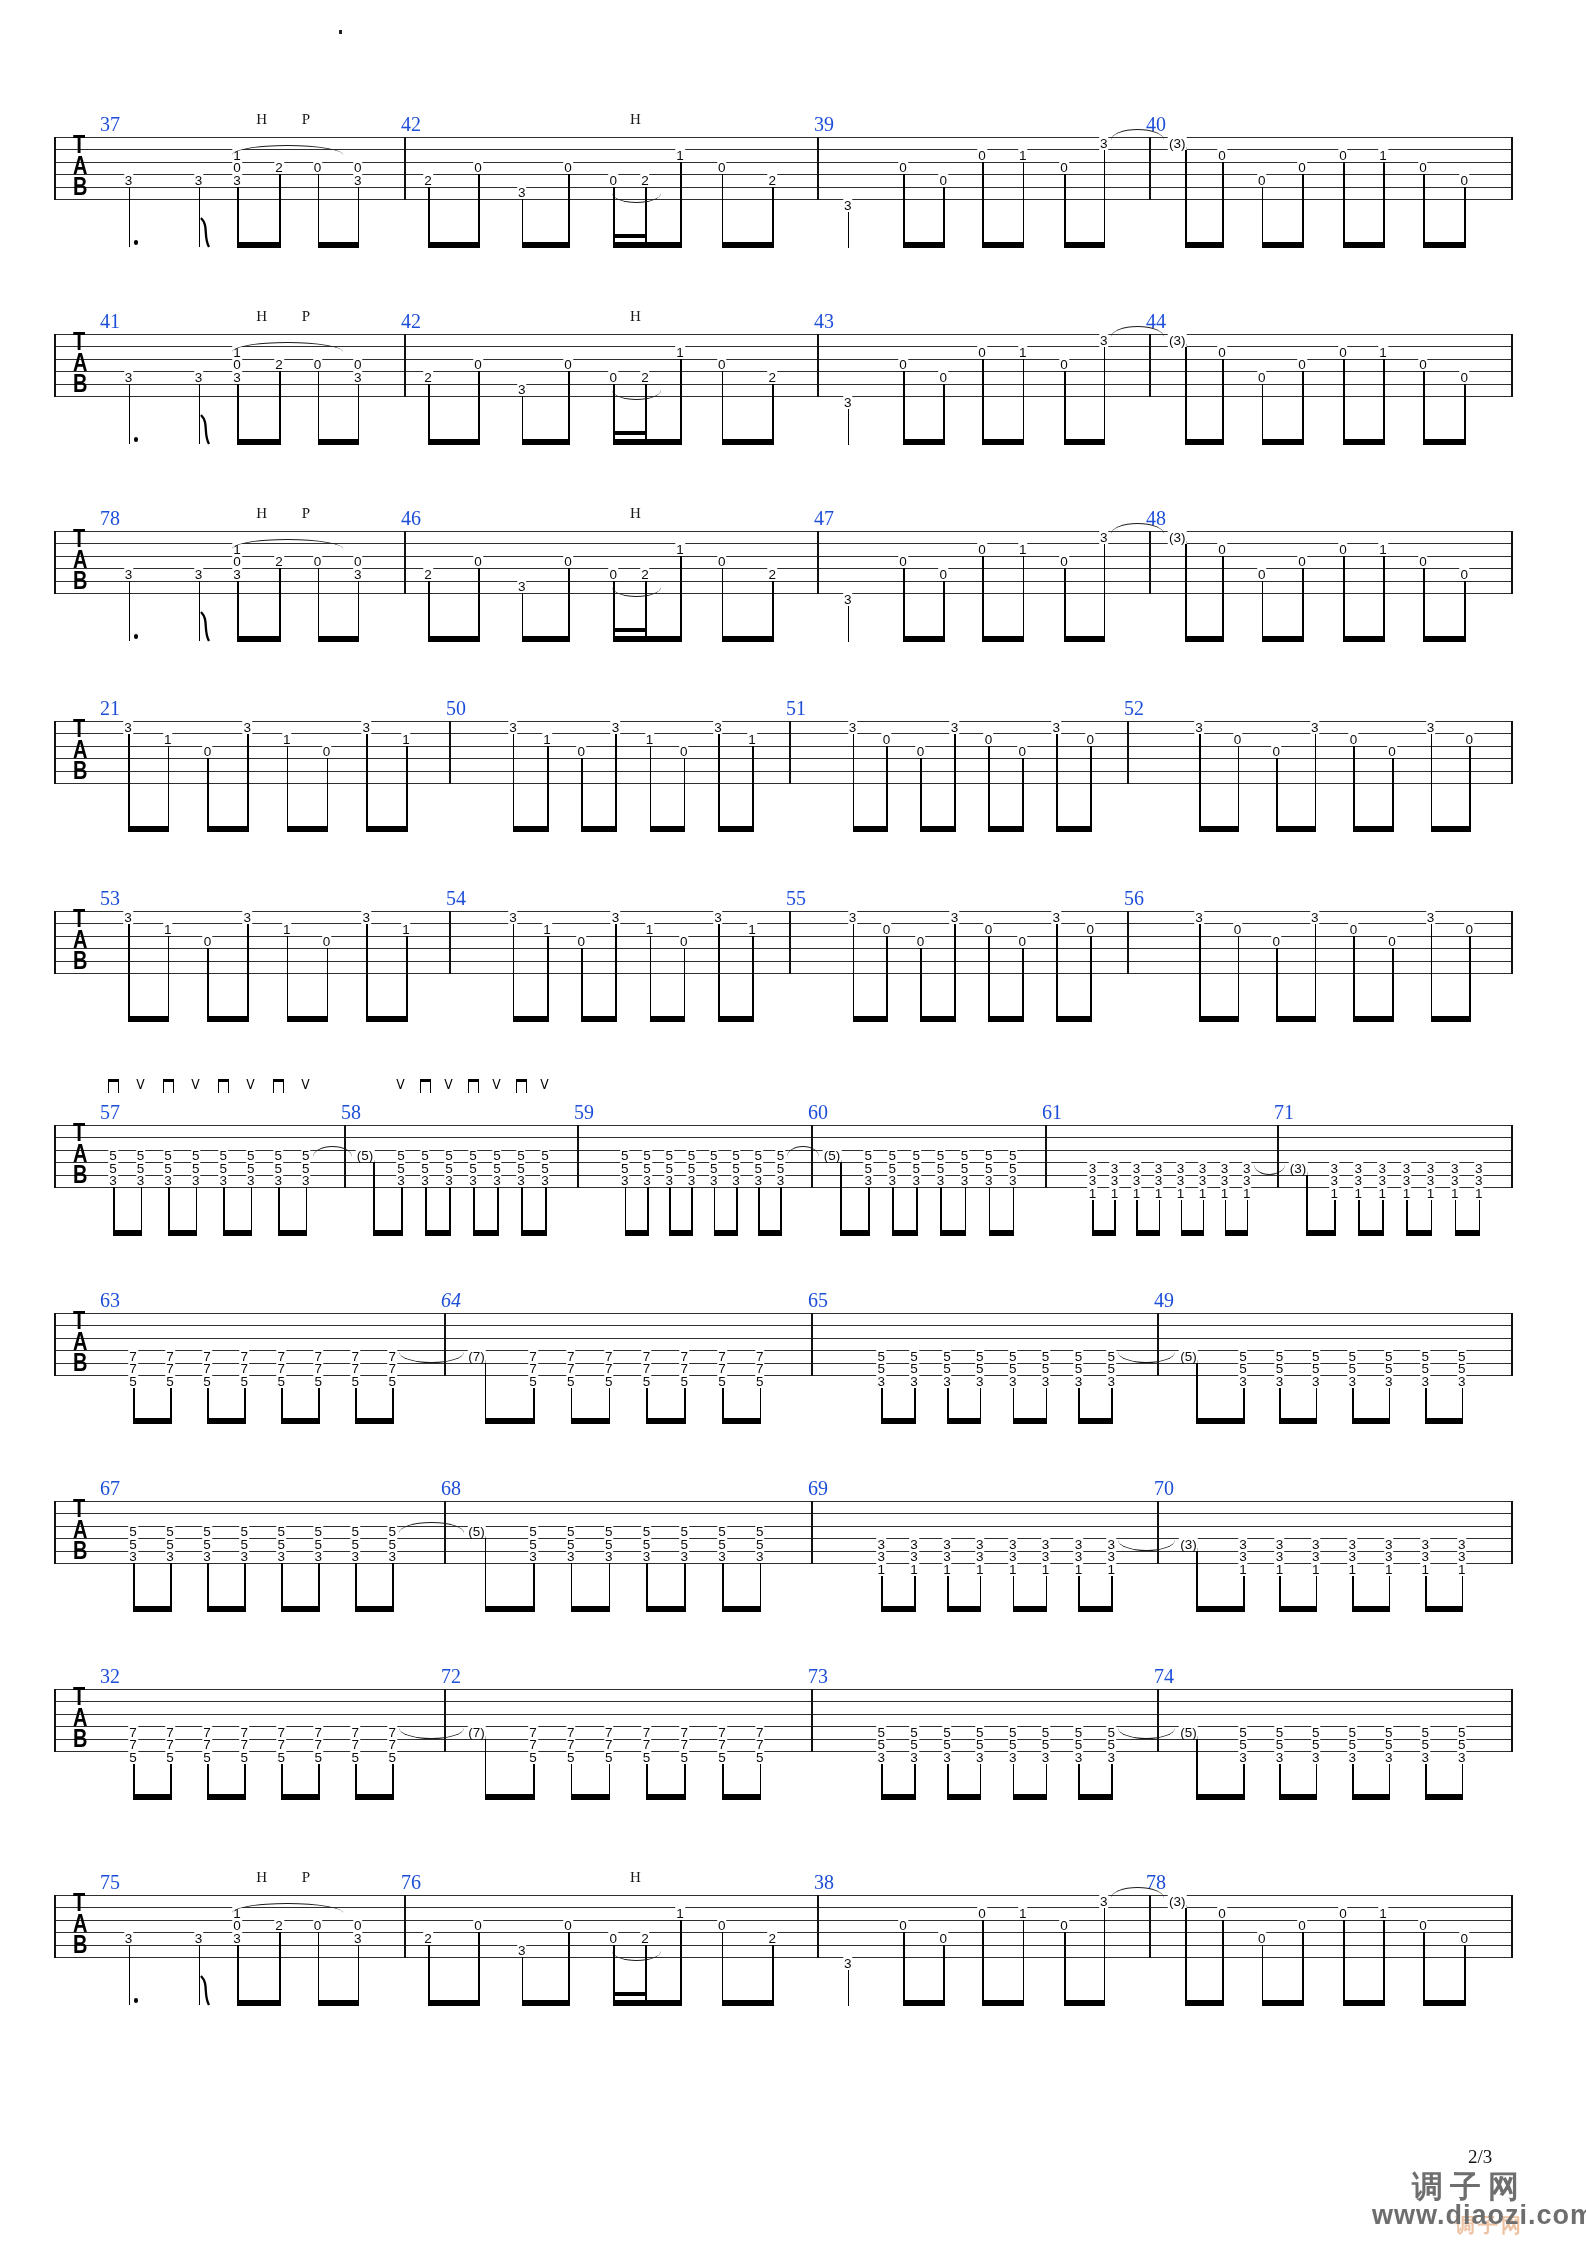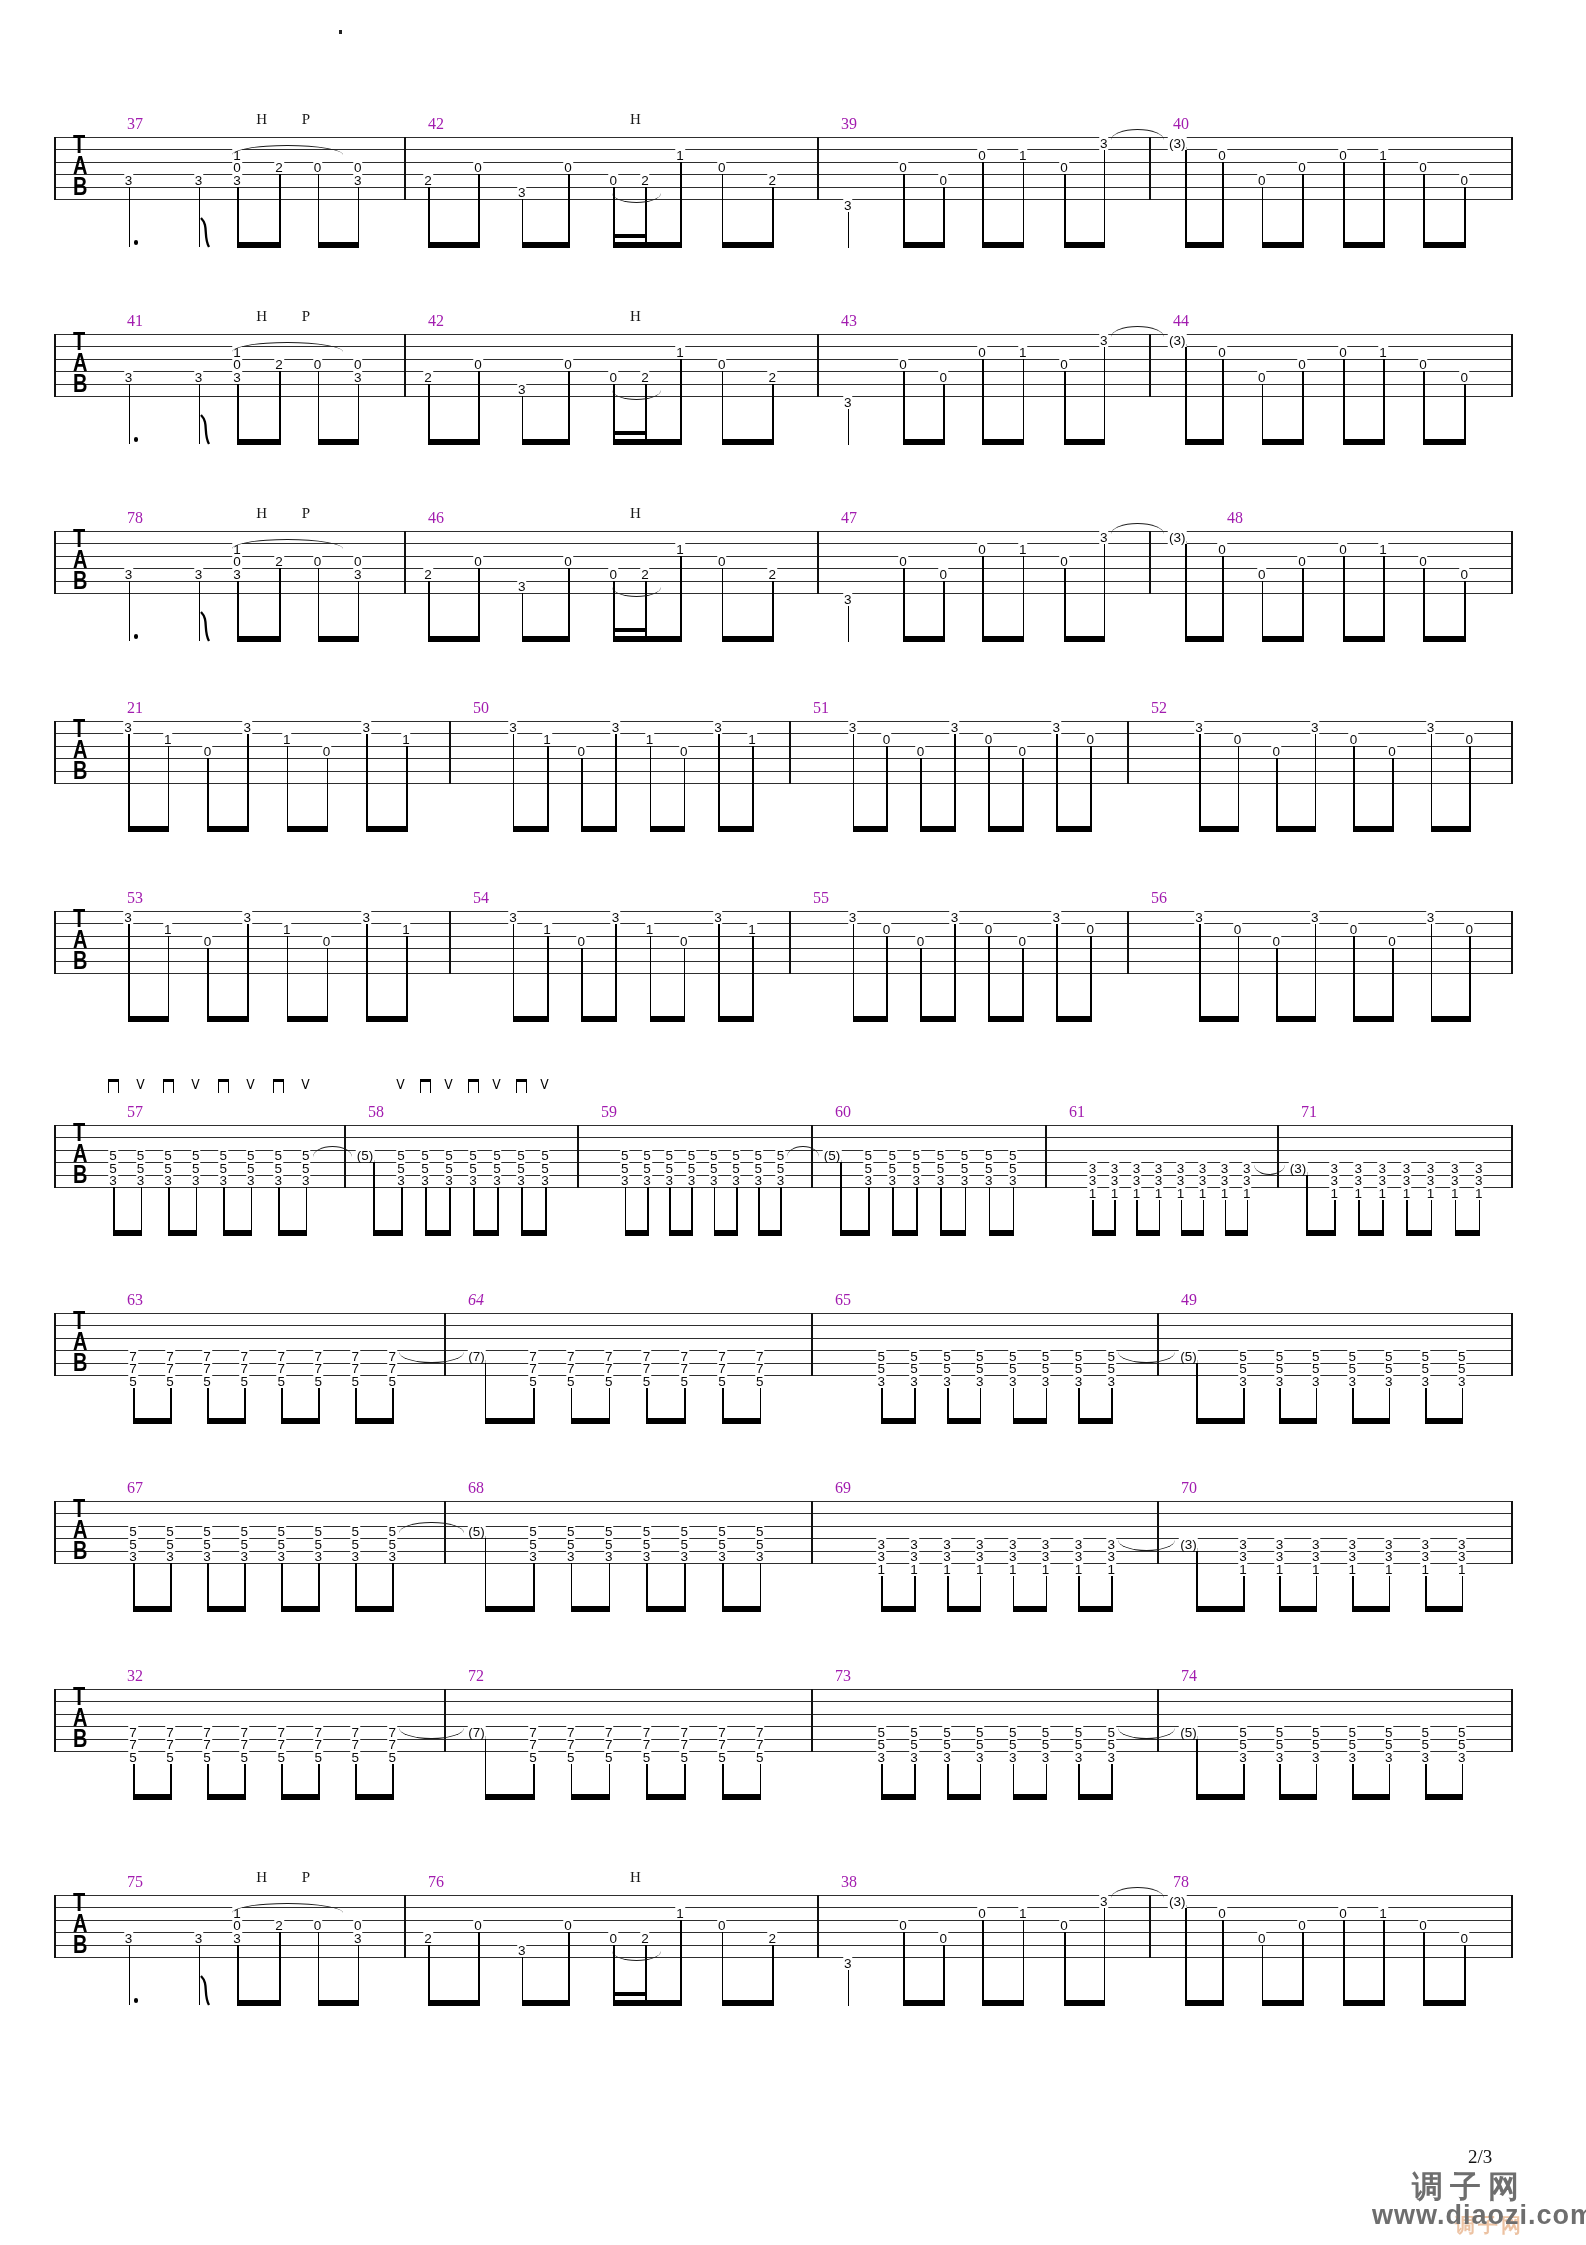--- a/index.html
+++ b/index.html
@@ -2,21 +2,21 @@
 <html><head>
 <meta charset="utf-8">
 <style>
   html,body{margin:0;padding:0;background:#fff;}
   #canvas{position:relative;width:1586px;height:2245px;background:#ffffff;overflow:hidden;
           font-family:"Liberation Sans",sans-serif;}
   .sl{position:absolute;height:1px;background:#2e2e2e;}
   .bar{position:absolute;width:2px;background:#111;}
   .clefL{position:absolute;font-family:"Liberation Sans",sans-serif;font-weight:700;font-size:25px;
          line-height:21px;color:#000;transform:scaleX(.8);transform-origin:left top;}
-  .num{position:absolute;font-family:"Liberation Serif",serif;font-size:16px;color:#a21caf;line-height:16px;margin-left:27px;}
+  .num{position:absolute;font-family:"Liberation Serif",serif;font-size:20px;color:#1d4ed8;line-height:16px;}
   .lbl{position:absolute;font-family:"Liberation Serif",serif;font-size:15px;color:#1a1a1a;line-height:15px;}
   .note{position:absolute;font-size:13.5px;line-height:13px;font-weight:500;color:#0a0a0a;
         background:#fff;padding:0 1px;transform:translateX(-50%);white-space:nowrap;z-index:3;}
   .stem{position:absolute;width:1.6px;background:#000;z-index:2;}
   .beam{position:absolute;height:5.5px;background:#000;z-index:2;}
   .beam2{position:absolute;height:4.5px;background:#000;z-index:2;}
   .arcU{position:absolute;border-top:1.6px solid #1a1a1a;border-radius:50% 50% 0 0/100% 100% 0 0;z-index:4;}
   .arcD{position:absolute;border-bottom:1.6px solid #1a1a1a;border-radius:0 0 50% 50%/0 0 100% 100%;z-index:4;}
   .dot{position:absolute;width:4.5px;height:4.5px;border-radius:50%;background:#000;}
   .strkD{position:absolute;width:9px;height:11px;border-top:3.2px solid #000;
@@ -255,21 +255,21 @@
       <div class="bar" style="left: 404px; top: 531px; height: 63px;"></div>
       <div class="bar" style="left: 817px; top: 531px; height: 63px;"></div>
       <div class="bar" style="left: 1149px; top: 531px; height: 63px;"></div>
       <div class="bar" style="left: 1511px; top: 531px; height: 63px;"></div>
       <div class="clefL" style="left: 73px; top: 528px;">T</div>
       <div class="clefL" style="left: 73px; top: 548.8px;">A</div>
       <div class="clefL" style="left: 73px; top: 569.6px;">B</div>
       <div class="num" style="left: 100px; top: 510px;">78</div>
       <div class="num" style="left: 401px; top: 510px;">46</div>
       <div class="num" style="left: 814px; top: 510px;">47</div>
-      <div class="num" style="left: 1200px; top: 510px;">48</div>
+      <div class="num" style="left: 1146px; top: 510px;">48</div>
       <div class="note" style="left: 128.5px; top: 567.7px;">3</div>
       <div class="stem" style="left: 128.5px; top: 578.2px; height: 63.3px;"></div>
       <div class="dot" style="left: 133.5px; top: 634px;"></div>
       <div class="note" style="left: 198.5px; top: 567.7px;">3</div>
       <div class="stem" style="left: 198.5px; top: 578.2px; height: 63.3px;"></div>
       <div class="flag" style="left: 199.5px; top: 611px;"><svg width="12" height="32" viewBox="0 0 12 32">
           <path d="M1,1 C9,9 3,19 9,30" fill="none" stroke="#000" stroke-width="2.3"></path>
         </svg></div>
       <div class="note" style="left: 237px; top: 542.9px;">1</div>
       <div class="note" style="left: 237px; top: 555.3px;">0</div>

